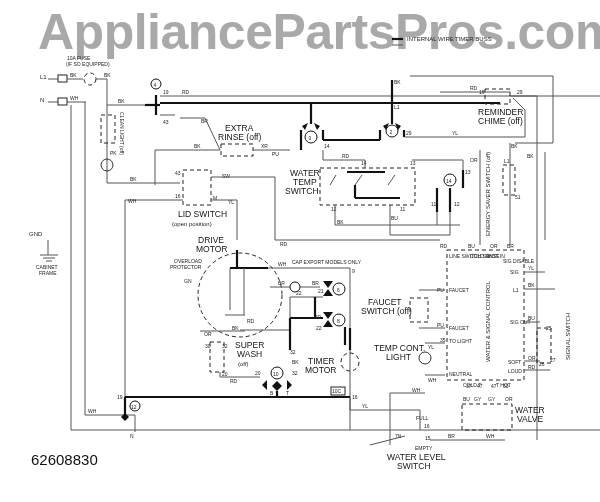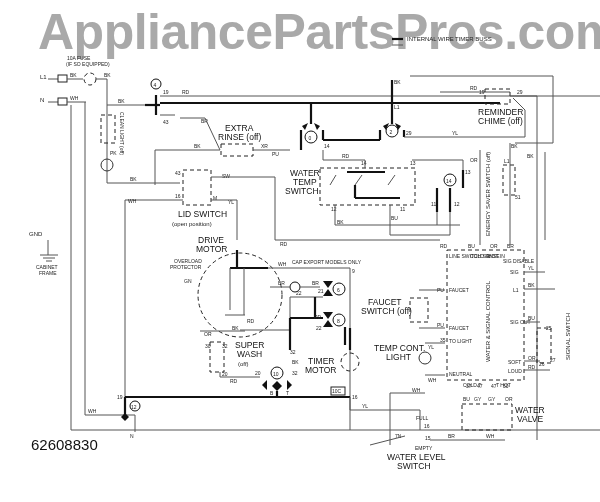--- a/index.html
+++ b/index.html
@@ -1,19 +1,19 @@
 <!DOCTYPE html>
 <html><head>
 <meta charset="utf-8">
 <style>
   html, body { margin:0; padding:0; background:#ffffff; }
   body { width:600px; height:502px; position:relative; overflow:hidden; font-family:"Liberation Sans", sans-serif; }
   #stage { position:absolute; left:0; top:0; width:600px; height:486px; }
   .watermark { position:absolute; left:38px; top:4px; font-family:"Liberation Sans", sans-serif; font-weight:bold; font-size:50px; color:#a9a9a9; letter-spacing:-0.5px; line-height:56px; }
-  .partno { position:absolute; left:31px; top:436px; font-family:"Liberation Sans", sans-serif; font-size:15px; color:#111; }
+  .partno { position:absolute; left:31px; top:451px; font-family:"Liberation Sans", sans-serif; font-size:15px; color:#111; }
   svg text { font-family:"Liberation Sans", sans-serif; fill:#222; }
   .w { stroke:#555; stroke-width:1; fill:none; }
   .wt { stroke:#111; stroke-width:2.2; fill:none; }
   .dash { stroke:#222; stroke-width:1; fill:none; stroke-dasharray:4 3; }
   .lbl { font-size:6px; }
   .cmp { font-size:8.5px; fill:#111; }
   .small { font-size:5px; }
 </style>
 </head>
 <body>

